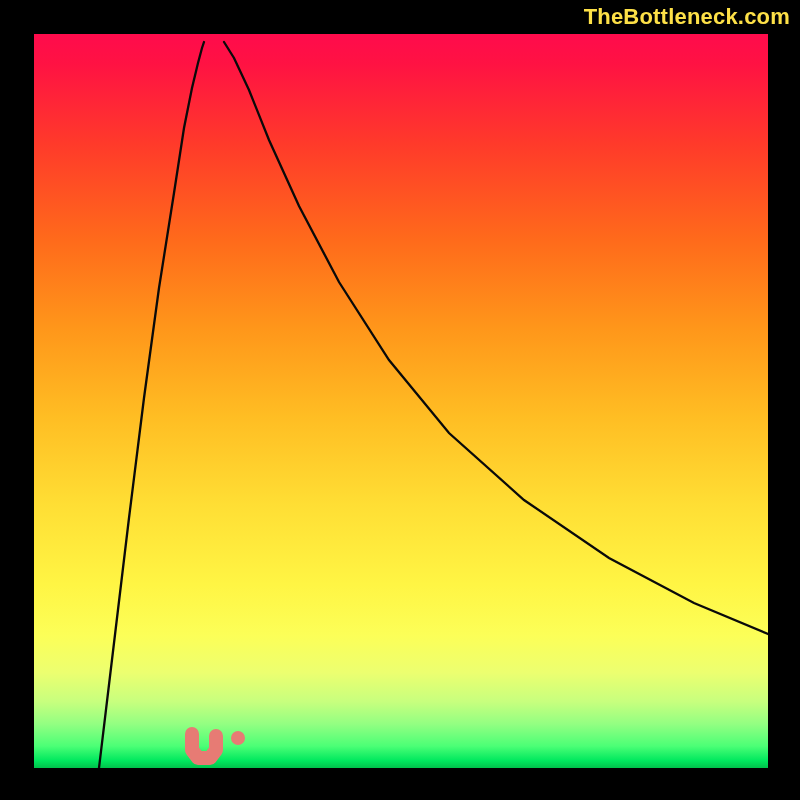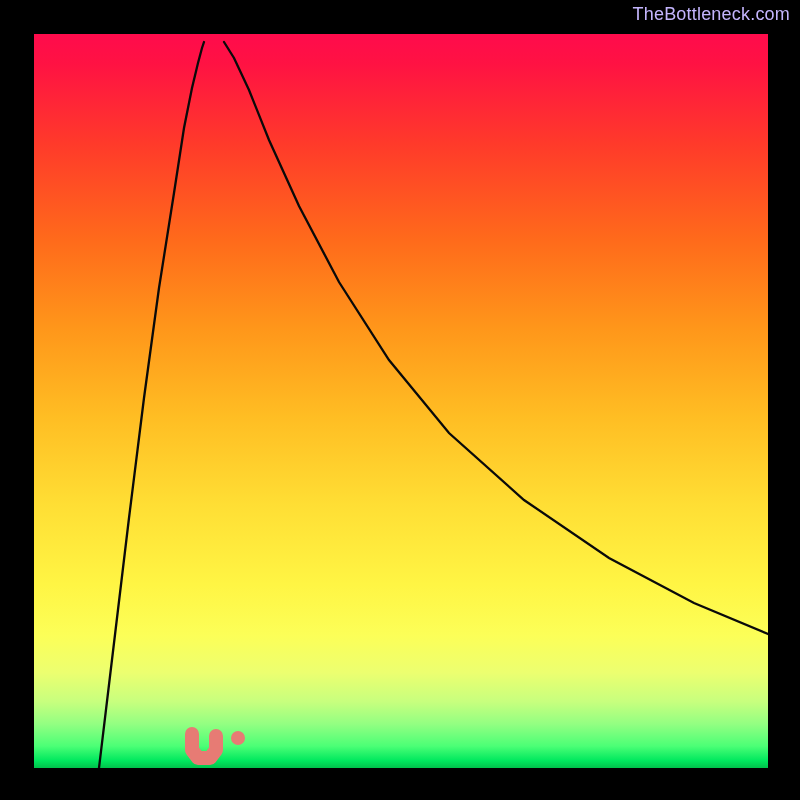--- a/index.html
+++ b/index.html
@@ -68,23 +68,23 @@
     stroke-linejoin: round;
   }
   .marker-dot {
     fill: #e77b74;
   }
   .watermark {
     position: absolute;
     top: 4px;
     right: 10px;
     font-family: Arial, Helvetica, sans-serif;
-    font-size: 18px;
-    font-weight: 400;
-    color: #c4b5fd;
+    font-size: 22px;
+    font-weight: 700;
+    color: #fde047;
     letter-spacing: 0.2px;
   }
 </style>
 </head>
 <body>
 
 <div class="frame">
   <div class="plot">
     <div class="gradient"></div>
     <svg class="curves" viewBox="0 0 734 734">

